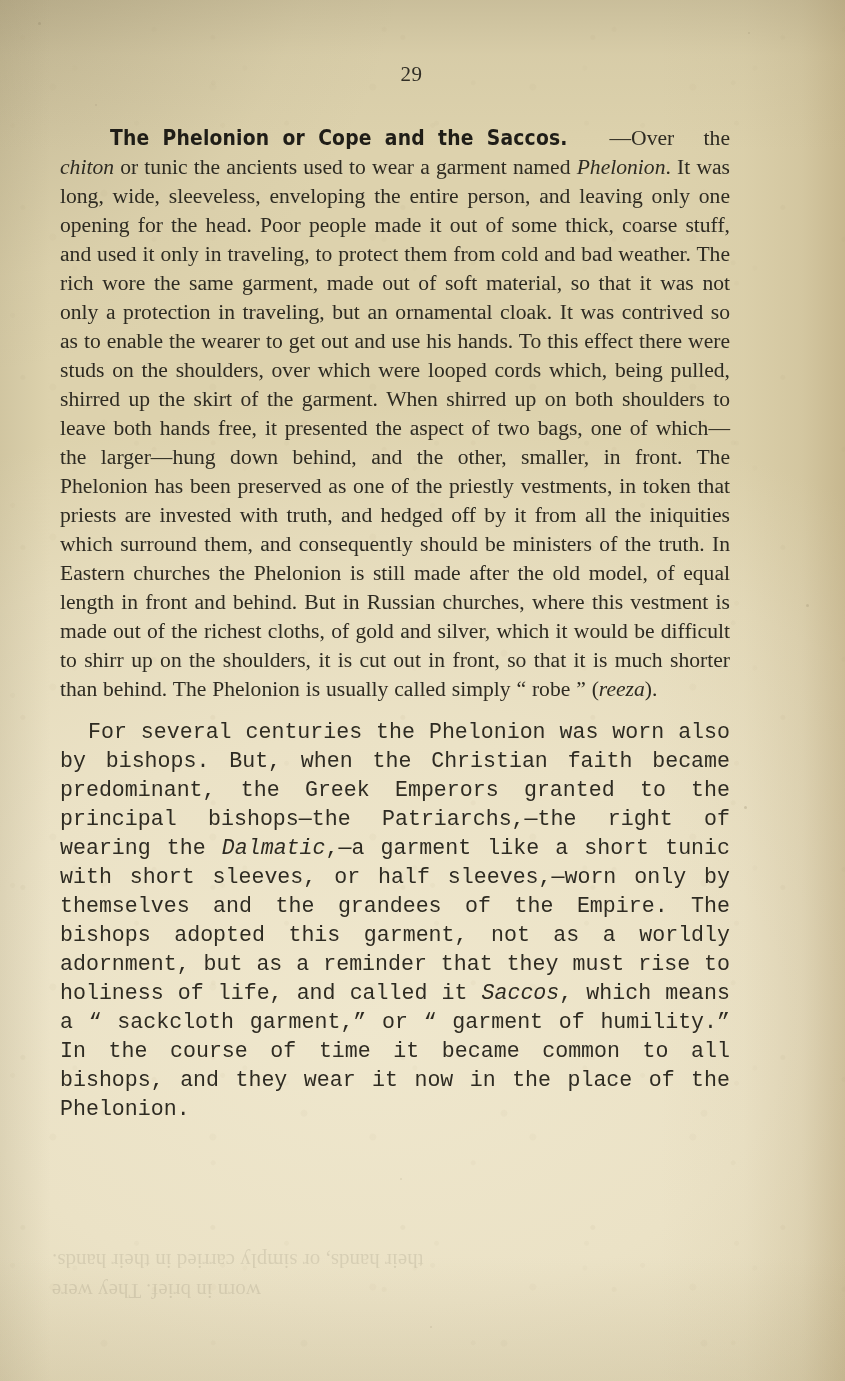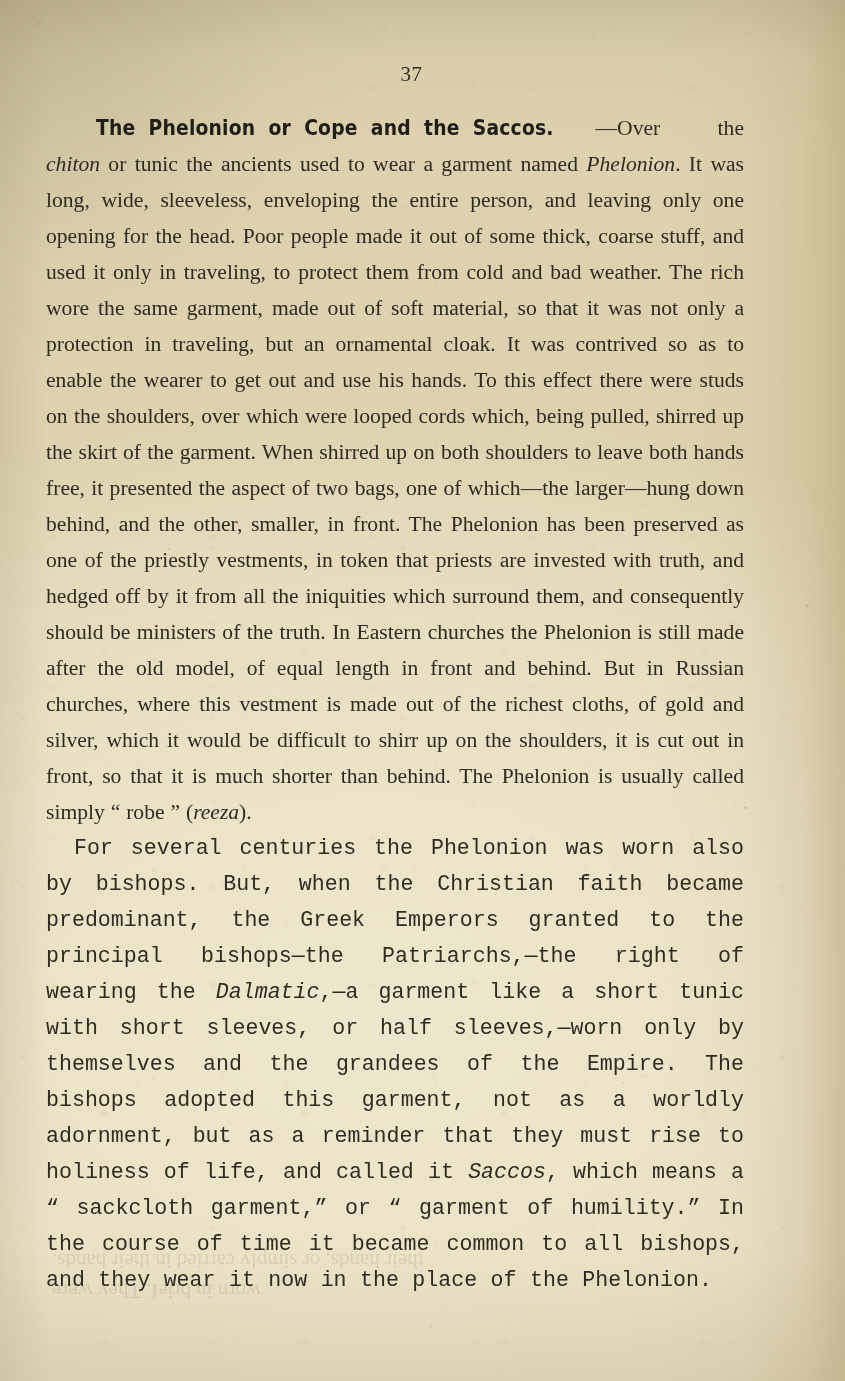--- a/index.html
+++ b/index.html
@@ -98,25 +98,25 @@
   }
 
   #text-block {
     position: absolute;
     left: 46px;
     top: 110px;
     width: 698px;
   }
 
   p.para {
-    margin: 0;
+    margin: 14px;
     text-align: justify;
     text-justify: inter-word;
     font-size: 21.6px;
-    line-height: 36px;
+    line-height: 29px;
     color: #2e2b22;
     word-spacing: 0.5px;
   }
   p.para.first-para { text-indent: 26px; }
   p.para.second-para { text-indent: 28px; font-family: Liberation Mono, monospace; }
 
   .heading {
     font-family: "DejaVu Sans", "Liberation Sans", sans-serif;
     font-weight: bold;
     font-size: 20.4px;
@@ -169,21 +169,21 @@
     <span class="speck" style="left:744px; top:806px; width:3px; height:3px; opacity:.50;"></span>
     <span class="speck" style="left:168px; top:548px; width:2px; height:2px; opacity:.40;"></span>
     <span class="speck" style="left:430px; top:1326px;width:2px; height:2px; opacity:.35;"></span>
     <span class="speck" style="left:400px; top:1178px;width:2px; height:2px; opacity:.30;"></span>
     <span class="speck" style="left:622px; top:1082px;width:2px; height:2px; opacity:.30;"></span>
     <span class="speck" style="left:150px; top:630px; width:2px; height:2px; opacity:.30;"></span>
   </div>
 
   <div id="content">
 
-    <div id="page-number">37</div>
+    <div id="page-number">29</div>
 
     <div id="text-block">
 
       <p class="para first-para"><span class="heading">The Phelonion or Cope and the Saccos.</span><span>—</span><span>Over the </span><span class="it">chiton</span><span> or tunic the ancients used to wear a garment named </span><span class="it">Phelonion</span><span>. It was long, wide, sleeveless, enveloping the entire person, and leaving only one opening for the head. Poor people made it out of some thick, coarse stuff, and used it only in traveling, to protect them from cold and bad weather. The rich wore the same garment, made out of soft material, so that it was not only a protection in traveling, but an ornamental cloak. It was contrived so as to enable the wearer to get out and use his hands. To this effect there were studs on the shoulders, over which were looped cords which, being pulled, shirred up the skirt of the garment. When shirred up on both shoulders to leave both hands free, it presented the aspect of two bags, one of which—the larger—hung down behind, and the other, smaller, in front. The Phelonion has been preserved as one of the priestly vestments, in token that priests are invested with truth, and hedged off by it from all the iniquities which surround them, and consequently should be ministers of the truth. In Eastern churches the Phelonion is still made after the old model, of equal length in front and behind. But in Russian churches, where this vestment is made out of the richest cloths, of gold and silver, which it would be difficult to shirr up on the shoulders, it is cut out in front, so that it is much shorter than behind. The Phelonion is usually called simply “ robe ” (</span><span class="it">reeza</span><span>).</span></p>
 
       <p class="para second-para"><span>For several centuries the Phelonion was worn also by bishops. But, when the Christian faith became predominant, the Greek Emperors granted to the principal bishops—the Patriarchs,—the right of wearing the </span><span class="it">Dalmatic</span><span>,—a garment like a short tunic with short sleeves, or half sleeves,—worn only by themselves and the grandees of the Empire. The bishops adopted this garment, not as a worldly adornment, but as a reminder that they must rise to holiness of life, and called it </span><span class="it">Saccos</span><span>, which means a “ sackcloth garment,” or “ garment of humility.” In the course of time it became common to all bishops, and they wear it now in the place of the Phelonion.</span></p>
 
     </div>
 
     <div id="show-through">

